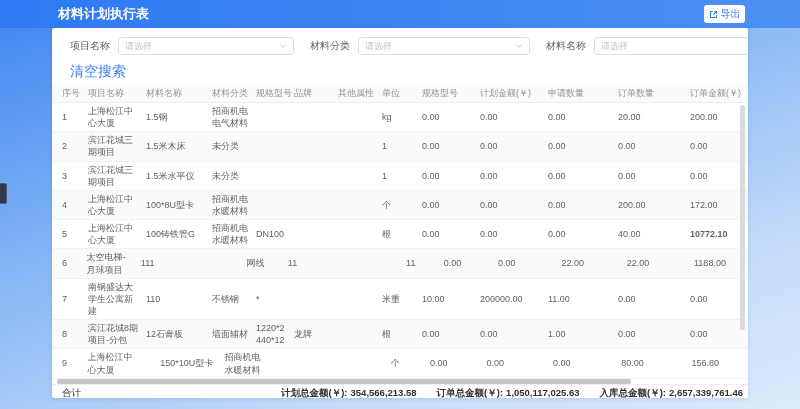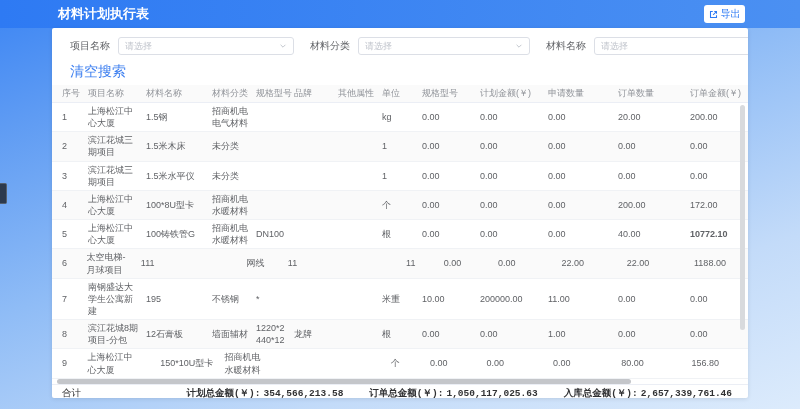--- a/index.html
+++ b/index.html
@@ -45,23 +45,23 @@
   .cell{padding:2px 3px 2px 4px;word-break:break-all;line-height:1.35;font-size:9px;}
   .th{color:#909399;white-space:nowrap;overflow:visible;padding-top:0;padding-bottom:0;}
   .trow{display:flex;min-height:28px;align-items:center;border-bottom:1px solid #f0f2f5;
     color:#606266;padding-left:6px;background:#fff;}
   .trow.even{background:#fafafa;}
   .hscroll{height:5px;margin:0 8px 0 4px;position:relative;}
   .hthumb{position:absolute;left:1px;top:0;width:574px;height:5px;background:#c4c6ca;border-radius:3px;cursor:pointer;}
   .vscroll{position:absolute;right:3px;top:20px;width:5px;height:225px;background:#d8dadd;border-radius:3px;cursor:pointer;}
   
   .summary-row{display:flex;align-items:center;justify-content:space-between;height:18px;
-    border-top:1px solid #ebeef5;padding:0 16px 0 10px;}
+    border-top:1px solid #ebeef5;padding:0 5px 0 10px;}
   .summary-label{font-size:9.5px;color:#303133;}
-  .totals{display:flex;gap:26px;font-family:Liberation Mono, monospace;}
+  .totals{display:flex;gap:20px;}
   .tot{font-size:9.5px;color:#303133;font-weight:bold;white-space:nowrap;}
   .tot .val{margin-left:3px;}
 </style>
 </head>
 <body>
 
 <div class="topbar"></div>
 <div class="page-title">材料计划执行表</div>
 <button class="export-btn">
   <svg class="exp-ic" width="9" height="9" viewBox="0 0 12 12">
@@ -210,21 +210,21 @@
           <div class="cell" style="width: 40px;">11</div>
           <div class="cell" style="width: 58px;">0.00</div>
           <div class="cell" style="width: 68px;">0.00</div>
           <div class="cell" style="width: 70px;">22.00</div>
           <div class="cell" style="width: 72px;">22.00</div>
           <div class="cell" style="width: 62px;">1188.00</div>
         </div>
         <div class="trow">
           <div class="cell" style="width: 26px;">7</div>
           <div class="cell" style="width: 58px;">南钢盛达大学生公寓新建</div>
-          <div class="cell" style="width: 66px;">195</div>
+          <div class="cell" style="width: 66px;">110</div>
           <div class="cell" style="width: 44px;">不锈钢</div>
           <div class="cell" style="width: 38px;">*</div>
           <div class="cell" style="width: 44px;"></div>
           <div class="cell" style="width: 44px;"></div>
           <div class="cell" style="width: 40px;">米重</div>
           <div class="cell" style="width: 58px;">10.00</div>
           <div class="cell" style="width: 68px;">200000.00</div>
           <div class="cell" style="width: 70px;">11.00</div>
           <div class="cell" style="width: 72px;">0.00</div>
           <div class="cell" style="width: 62px;">0.00</div>

